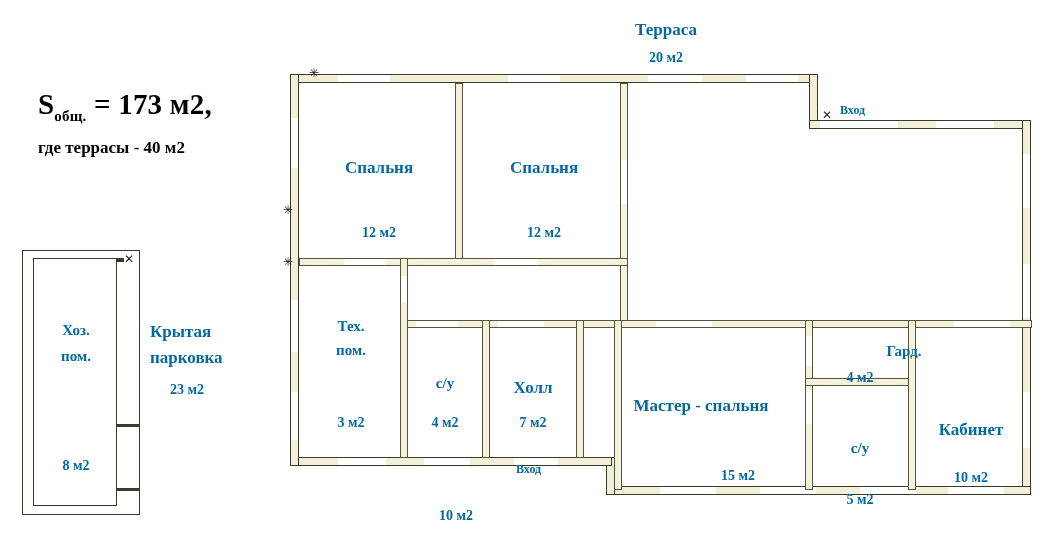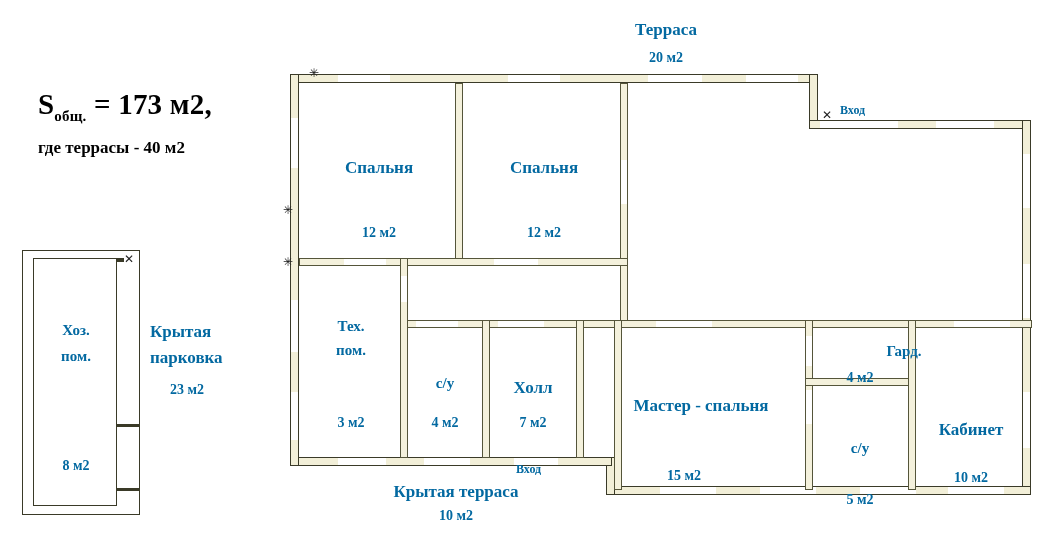--- a/index.html
+++ b/index.html
@@ -201,33 +201,32 @@
   <div class="lbl small-name" style="left:306px; top:342px; width:90px;">пом.</div>
   <div class="lbl room-area" style="left:306px; top:415px; width:90px;">3 м2</div>
 
   <div class="lbl small-name" style="left:410px; top:375px; width:70px;">с/у</div>
   <div class="lbl room-area" style="left:410px; top:415px; width:70px;">4 м2</div>
 
   <div class="lbl room-name" style="left:492px; top:378px; width:82px;">Холл</div>
   <div class="lbl room-area" style="left:492px; top:415px; width:82px;">7 м2</div>
 
   <div class="lbl room-name" style="left:622px; top:396px; width:158px;">Мастер - спальня</div>
-  <div class="lbl room-area" style="left:593px; top:468px; width:182px;">15 м2</div>
+  <div class="lbl room-area" style="left:647px; top:468px; width:182px;">15 м2</div>
 
   <div class="lbl small-name" style="left:812px; top:343px; width:96px;padding-left:44px;">Гард.</div>
   <div class="lbl room-area" style="left:812px; top:370px; width:96px;">4 м2</div>
 
   <div class="lbl small-name" style="left:812px; top:440px; width:96px;">с/у</div>
   <div class="lbl room-area" style="left:812px; top:492px; width:96px;">5 м2</div>
 
   <div class="lbl room-name" style="left:916px; top:388px; width:110px;margin-top:32px;">Кабинет</div>
   <div class="lbl room-area" style="left:916px; top:470px; width:110px;">10 м2</div>
 
   <div class="lbl room-name" style="left:556px; top:20px; width:220px;">Терраса</div>
   <div class="lbl room-area" style="left:556px; top:50px; width:220px;">20 м2</div>
 
-  <div class="lbl room-name" style="left:336px; top:482px; width:240px;">Крытая терраса</div>
   <div class="lbl room-area" style="left:336px; top:508px; width:240px;">10 м2</div>
 
   <div class="lbl entrance" style="left:840px; top:103px;">Вход</div>
   <div class="lbl entrance" style="left:516px; top:462px;">Вход</div>
 
 </div>
 
 </body></html>

